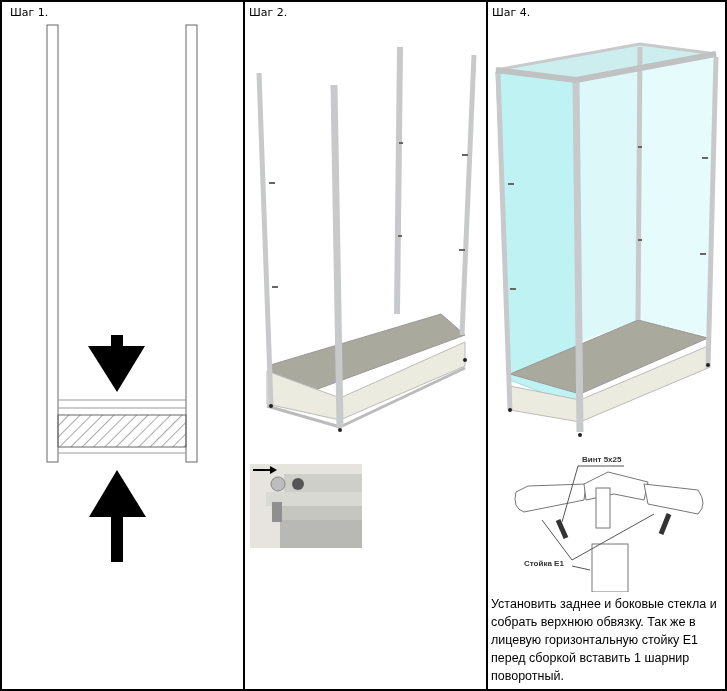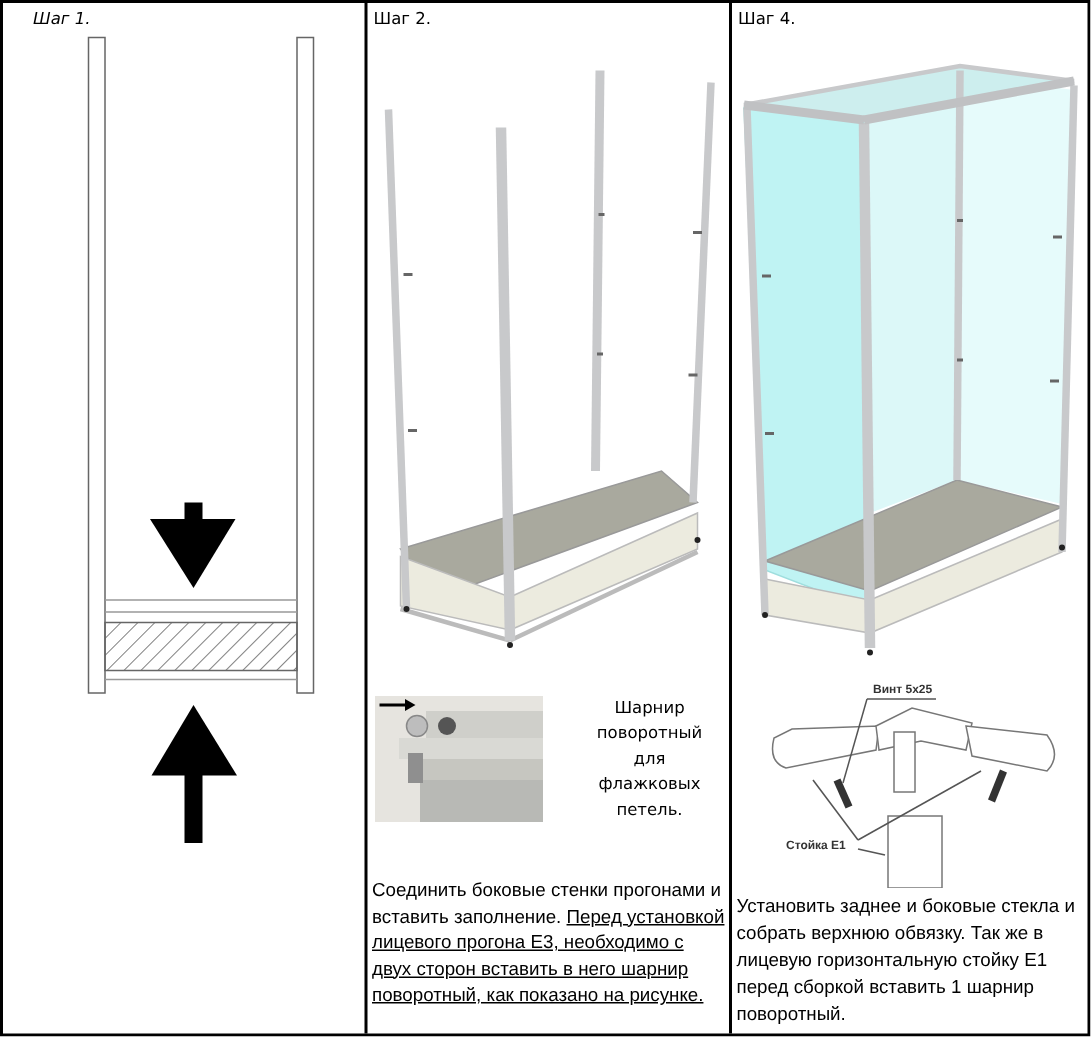--- a/index.html
+++ b/index.html
@@ -1,21 +1,21 @@
 <!DOCTYPE html>
 <html><head>
 <meta charset="utf-8">
 <style>
   html, body { margin: 0; padding: 0; background: #ffffff; }
   body { width: 727px; height: 691px; position: relative; overflow: hidden;
          font-family: "DejaVu Sans", sans-serif; color: #000; }
   .grid { position: absolute; left: 0; top: 0; width: 727px; height: 691px;
           box-sizing: border-box; border: 2px solid #000; }
   .col { position: absolute; top: 0; bottom: 0; box-sizing: border-box; }
-  .col1 { left: 16px; width: 241px; font-style: italic; }
+  .col1 { left: 4px; width: 241px; }
   .col2 { left: 241px; width: 253px; border-left: 2px solid #000; }
   .col3 { left: 484px; width: 243px; border-left: 2px solid #000; }
   .step-title { position: absolute; left: 4px; top: 4px; font-size: 11px; }
   .desc { position: absolute; left: 3px; font-family: "Liberation Sans", sans-serif;
           font-size: 12.5px; line-height: 18px; }
   .desc1 { top: 571px; width: 232px; }
   .desc2 { top: 583px; width: 235px; line-height: 17.5px; }
   .desc3 { top: 593px; width: 238px; }
   .u { text-decoration: underline; }
   svg { position: absolute; }
@@ -84,22 +84,20 @@
       <rect x="30" y="42" width="82" height="14" fill="#c6c6c0"></rect>
       <rect x="30" y="56" width="82" height="28" fill="#b8b9b5"></rect>
       <circle cx="28" cy="20" r="7" fill="#bdbdbd" stroke="#888"></circle>
       <circle cx="48" cy="20" r="6" fill="#555"></circle>
       <rect x="22" y="38" width="10" height="20" fill="#8f8f8f"></rect>
       <g>
         <line x1="3" y1="6" x2="20" y2="6" stroke="#000" stroke-width="2"></line>
         <polygon points="20,2 27,6 20,10" fill="#000"></polygon>
       </g>
     </svg>
-    <div class="caption" style="left:147px">Шарнир поворотный для флажковых петель.</div>
-    <div class="desc desc2"><span>Соединить боковые стенки прогонами и вставить заполнение. </span><span class="u">Перед установкой лицевого прогона Е3, необходимо с двух сторон вставить в него шарнир поворотный, как показано на рисунке.</span></div>
   </div>
 
   <div class="col col3">
     <div class="step-title">Шаг 4.</div>
     <svg style="left:0;top:0" width="241" height="440" viewBox="0 0 241 440">
 
       <polygon points="8,70 88,80 92,405 22,378" fill="#bff3f3" stroke="#9fdede"></polygon>
       <polygon points="88,80 152,48 150,318 92,340" fill="#dcf8f8"></polygon>
       <polygon points="152,48 228,58 220,334 150,318" fill="#e6fbfb"></polygon>
 

